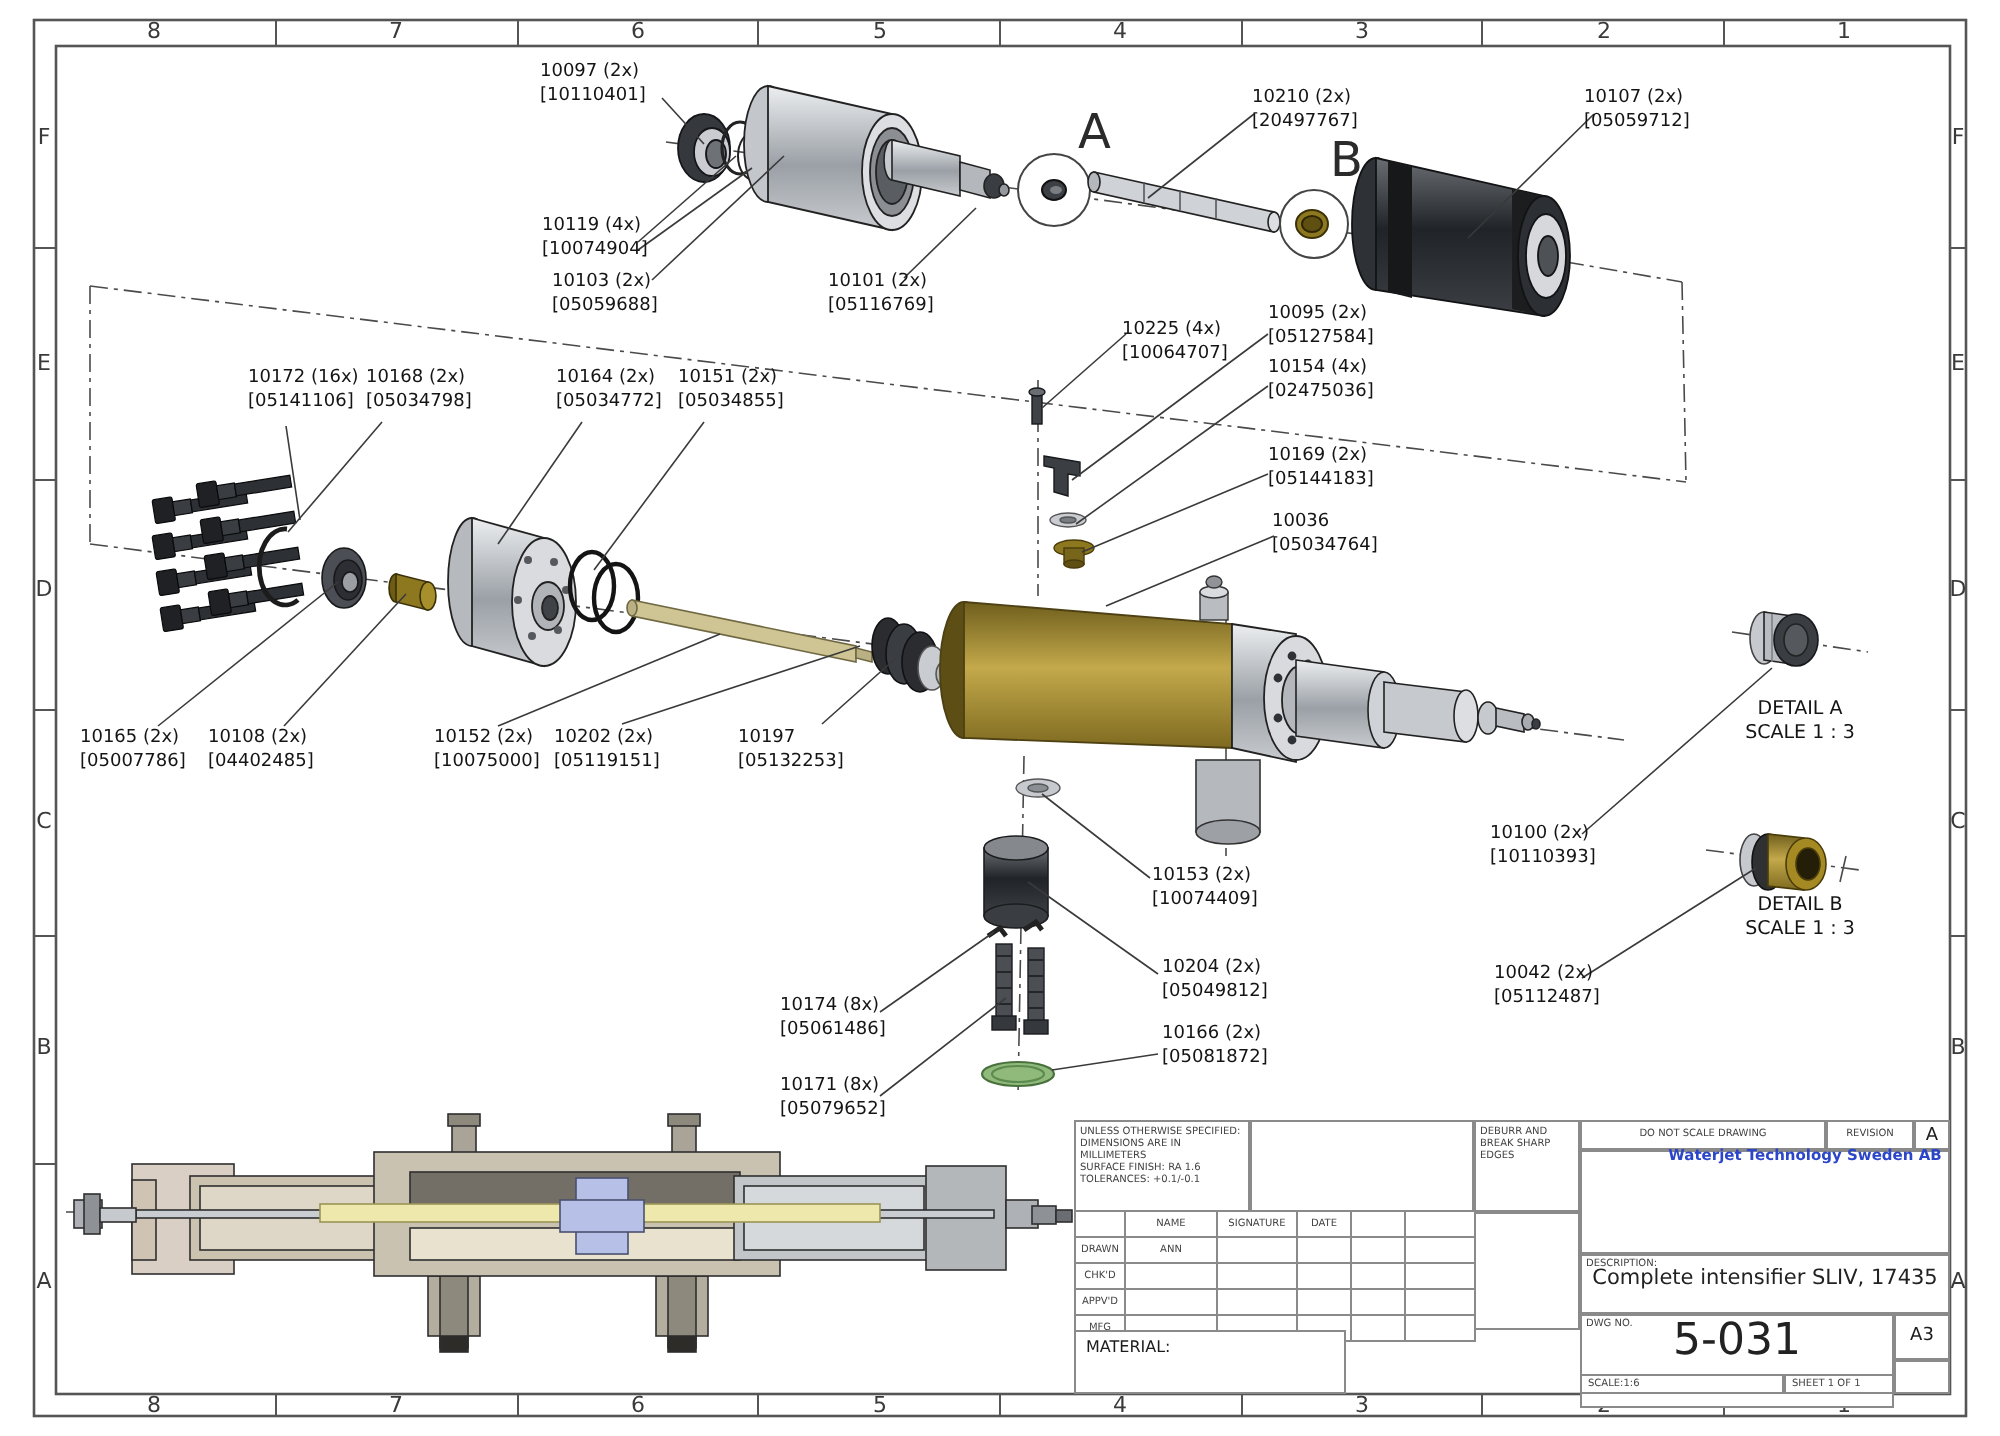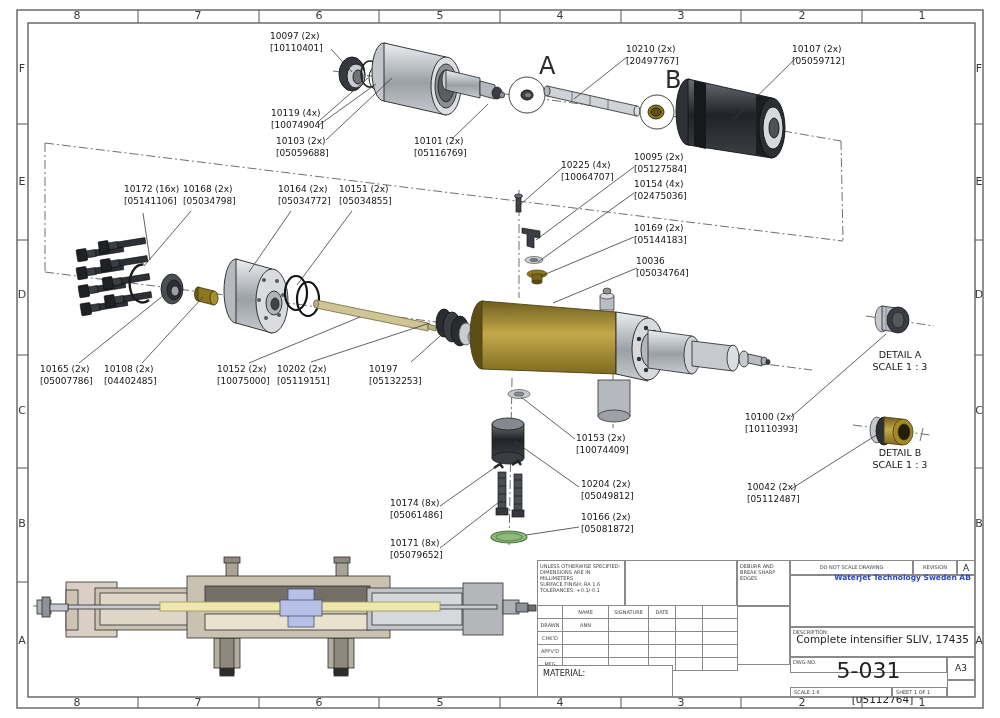--- a/index.html
+++ b/index.html
@@ -623,21 +623,21 @@
 </tbody>
     </table>
 
 <div class="tbc" style="left:537px;top:665px;width:136px;height:32px;font-size:8px;padding:3px 0 0 5px;box-sizing:border-box">MATERIAL:</div>
 
 <div class="tbc" style="left:790px;top:627px;width:185px;height:30px">
   <div class="tb-label">DESCRIPTION:</div>
   <div class="desc-line" style="margin-top:5px">Complete intensifier SLIV, 17435</div>
   <div class="desc-line">[05112764]</div>
 </div>
-<div class="tbc" style="left:790px;top:657px;width:157px;height:16px">
+<div class="tbc" style="left:790px;top:657px;width:157px;height:47px">
   <div class="tb-label">DWG NO.</div>
   <div class="dwg-big">5-031</div>
 </div>
 <div class="tbc" style="left:947px;top:657px;width:28px;height:23px;font-size:9px;text-align:center;line-height:21px">A3</div>
 <div class="tbc" style="left:947px;top:680px;width:28px;height:17px"></div>
 <div class="tbc" style="left:790px;top:687px;width:102px;height:10px;font-size:5px;color:#444;padding-left:3px;line-height:9px">SCALE:1:6</div>
 <div class="tbc" style="left:892px;top:687px;width:55px;height:10px;font-size:5px;color:#444;padding-left:3px;line-height:9px">SHEET 1 OF 1</div>
 
 </div>
 

